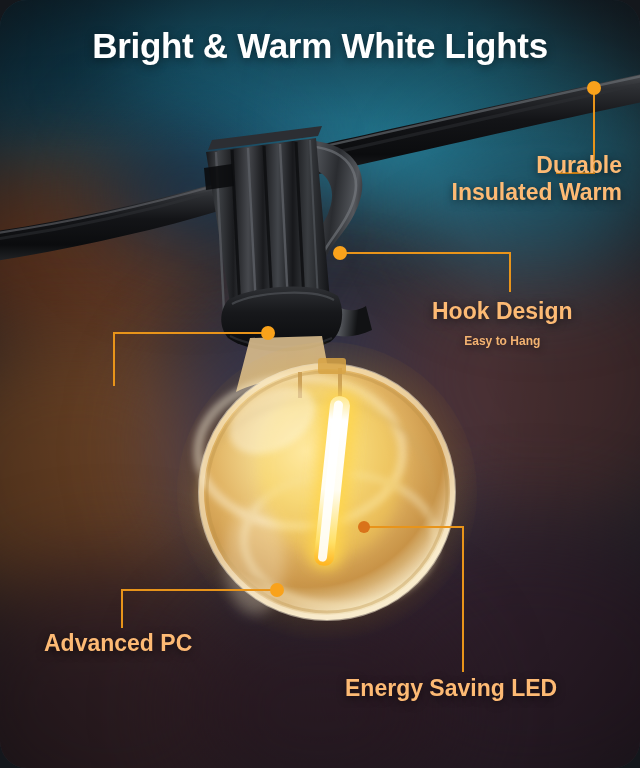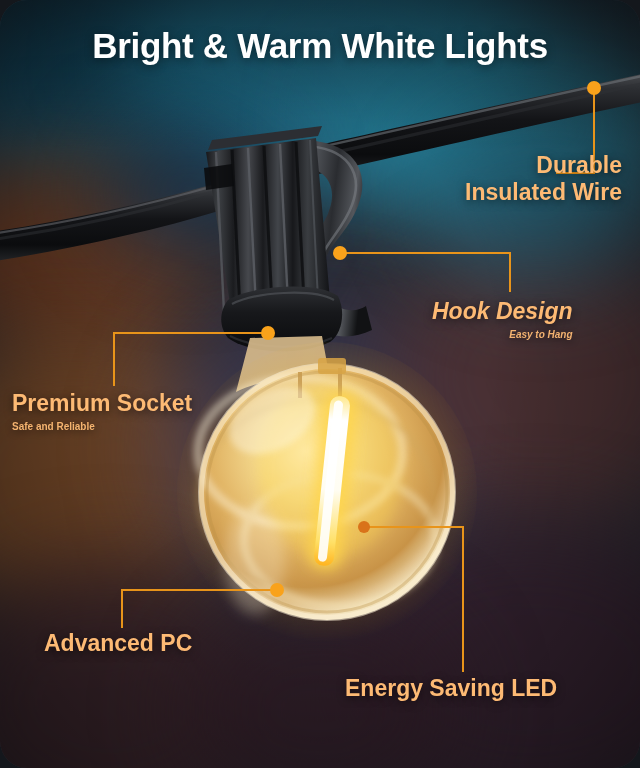--- a/index.html
+++ b/index.html
@@ -49,24 +49,24 @@
     text-shadow:0 2px 10px rgba(0,0,0,.45);
     white-space:nowrap;
   }
 
   
   .art{position:absolute;inset:0;}
 
   
   .label{position:absolute;color:#fdba74;text-shadow:0 2px 8px rgba(0,0,0,.55);}
   .label .t{font-size:23px;font-weight:bold;line-height:1.16;white-space:nowrap;}
-  .label .s{font-size:10px;font-weight:bold;line-height:1.3;margin-top:3px;opacity:.95;white-space:nowrap;}
+  .label .s{font-size:12px;font-weight:bold;line-height:1.3;margin-top:9px;opacity:.95;white-space:nowrap;}
 
   .lbl-wire{right:18px;top:152px;text-align:right;}
-  .lbl-hook{left:432px;top:298px;text-align:right;font-style:italic;}
+  .lbl-hook{left:432px;top:298px;text-align:center;}
   .lbl-socket{left:12px;top:390px;text-align:left;}
   .lbl-pc{left:44px;top:630px;text-align:center;}
   .lbl-led{left:345px;top:675px;text-align:center;}
 </style>
 </head>
 <body>
 
 <div id="stage">
 
   <div class="bg">
@@ -242,32 +242,28 @@
       <circle cx="268" cy="333" r="7" fill="#F9A21B"></circle>
       <circle cx="277" cy="590" r="7" fill="#F9A21B"></circle>
       <circle cx="364" cy="527" r="6" fill="#D9731A"></circle>
     </g>
   </svg>
 
   <div class="title">Bright &amp; Warm White Lights</div>
 
   <div class="label lbl-wire">
     <div class="t">Durable</div>
-    <div class="t">Insulated Wire</div>
+    <div class="t">Insulated Warm</div>
   </div>
 
   <div class="label lbl-hook">
     <div class="t">Hook Design</div>
     <div class="s">Easy to Hang</div>
   </div>
 
-  <div class="label lbl-socket">
-    <div class="t">Premium Socket</div>
-    <div class="s">Safe and Reliable</div>
-  </div>
 
   <div class="label lbl-pc">
     <div class="t">Advanced PC</div>
   </div>
 
   <div class="label lbl-led">
     <div class="t">Energy Saving LED</div>
   </div>
 
 </div>

